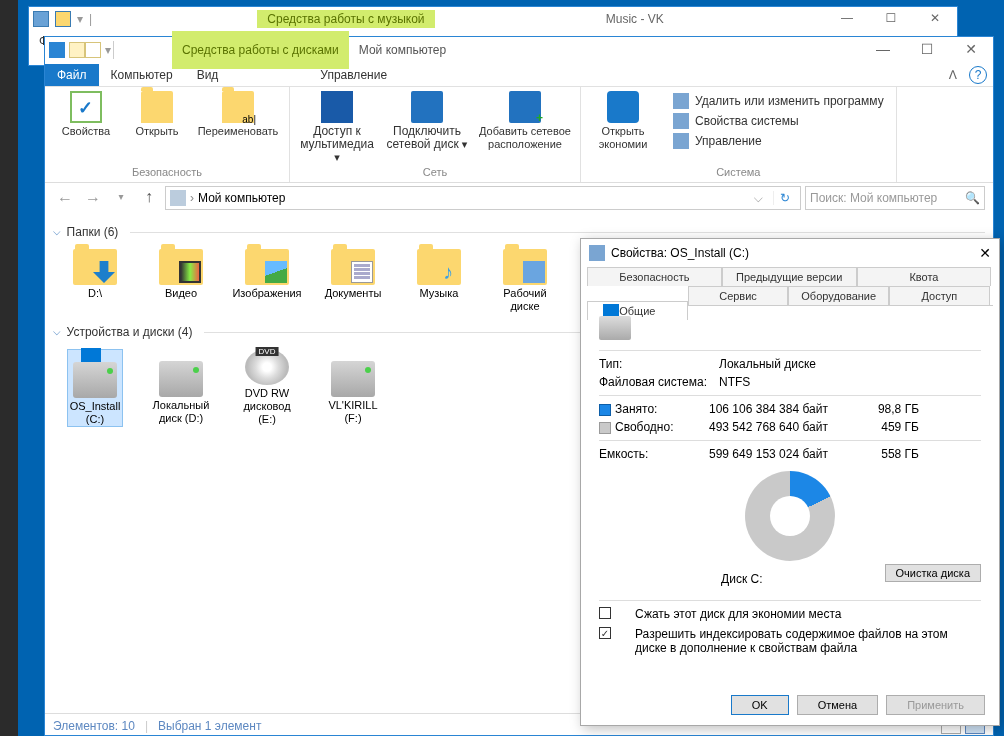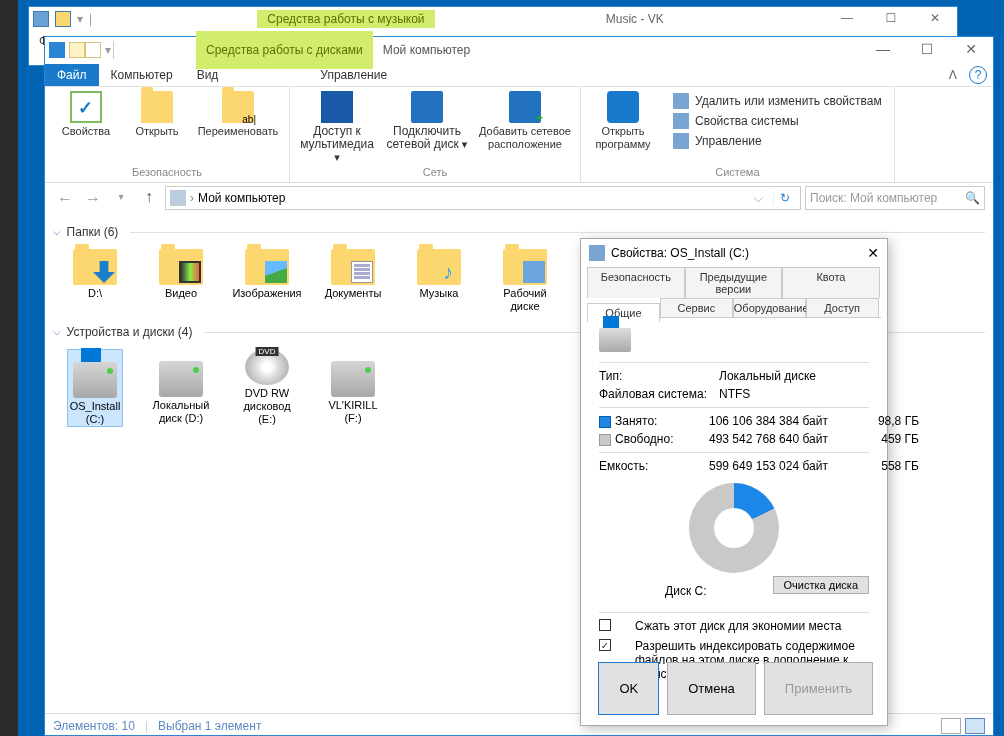--- a/index.html
+++ b/index.html
@@ -17,21 +17,21 @@
 .win-music .winbtns div { width: 44px; height: 20px; text-align: center; color: #666; line-height: 18px; }
 .win-music .tabs { display: flex; }
 .win-music .tabs .t { padding: 3px 10px; color: #333; }
 
 
 .win-pc { position: absolute; left: 44px; top: 36px; width: 950px; height: 700px; background: #fff; border: 1px solid #2a85d4; z-index: 2; }
 .titlebar2 { height: 26px; display: flex; align-items: center; }
 .titlebar2 .ic { width: 16px; height: 16px; background: #2a85d4; margin: 0 4px; }
 .titlebar2 .vsep { width: 1px; height: 18px; background: #ccc; margin: 0 2px; }
 .titlebar2 .qic { width: 16px; height: 16px; background: #fff2c4; border: 1px solid #d7c47a; }
-.titlebar2 .ctx-tab { margin-left: 80px; background: #d2ec6d; color: #5a7300; padding: 12px 10px; }
+.titlebar2 .ctx-tab { margin-left: 56px; background: #d2ec6d; color: #5a7300; padding: 12px 10px; }
 .titlebar2 .title { color: #555; margin-left: 10px; }
 .titlebar2 .winbtns { display: flex; margin-left: auto; }
 .titlebar2 .winbtns div { width: 44px; height: 22px; text-align: center; color: #666; font-size: 14px; line-height: 20px; }
 
 .menubar { display: flex; align-items: center; height: 24px; border-bottom: 1px solid #e1e1e1; }
 .menubar .tab { padding: 4px 12px; color: #333; }
 .menubar .tab.file { background: #1979ca; color: #fff; }
 .menubar .collapse { margin-left: auto; padding: 0 6px; color: #666; }
 .menubar .help { width: 18px; height: 18px; border-radius: 50%; border: 1px solid #1979ca; color: #1979ca; text-align: center; line-height: 16px; margin: 0 6px; }
 
@@ -89,48 +89,48 @@
 .lic-drive.win::before { content: ""; position: absolute; left: 8px; top: -14px; width: 20px; height: 14px; background: #0078d7; }
 .lic-dvd { background: radial-gradient(circle, #fff 15%, #dcdcdc 40%, #bbb 70%); border-radius: 50%; height: 36px; position: relative; }
 .lic-dvd .dvd-lbl { position: absolute; top: -2px; left: 50%; transform: translateX(-50%); background: #333; color: #fff; font-size: 8px; padding: 0 3px; }
 
 .statusbar { height: 24px; border-top: 1px solid #ddd; display: flex; align-items: center; padding: 0 8px; gap: 10px; color: #5d88c1; font-size: 11px; }
 .statusbar .r { margin-left: auto; display: flex; gap: 4px; }
 .statusbar .vic { width: 20px; height: 16px; border: 1px solid #aaa; }
 .statusbar .vic.active { background: #d0e4f7; border-color: #5d88c1; }
 
 
-.props { position: absolute; left: 580px; top: 238px; width: 308px; height: 488px; background: #fff; border: 1px solid #a8a8a8; box-shadow: 3px 3px 12px rgba(0,0,0,0.25); z-index: 5; }
+.props { position: absolute; left: 580px; top: 238px; width: 420px; height: 488px; background: #fff; border: 1px solid #a8a8a8; box-shadow: 3px 3px 12px rgba(0,0,0,0.25); z-index: 5; }
 .props .ptitle { display: flex; align-items: center; height: 28px; padding: 0 8px; gap: 6px; }
 .props .ptitle .pic { width: 16px; height: 16px; background: #7aa5d2; }
 .props .ptitle .x { margin-left: auto; font-size: 14px; }
 .props .tabstrip { display: flex; flex-wrap: wrap; border-bottom: 1px solid #ccc; margin: 0 6px; }
 .props .ptab { padding: 3px 0; color: #333; font-size: 11px; border: 1px solid #ccc; border-bottom: none; background: #f4f4f4; text-align: center; }
 .props .ptab.row1 { width: 33.2%; }
 .props .ptab.row2 { width: 24.8%; }
-.props .ptab.active { background: #fff; position: relative; top: 5px; }
+.props .ptab.active { background: #fff; position: relative; top: 15px; }
 .props .pbody { padding: 10px 18px; }
 .props .volname { display: flex; align-items: center; gap: 10px; margin-bottom: 10px; }
 .props .volname .vdic { width: 32px; height: 24px; background: linear-gradient(#ddd,#aaa); border-radius: 2px; position: relative; }
 .props .volname .vdic::before { content:""; position:absolute; top:-12px; left:4px; width:16px; height:12px; background:#0078d7; }
 .props .volname input { flex: 1; border: 1px solid #1979ca; padding: 2px 4px; background: #fff; }
 .props .volname input.sel { background: #1979ca; color: #fff; }
 .hr { border: none; border-top: 1px solid #ddd; margin: 6px 0; }
 .kv { display: grid; grid-template-columns: 110px 150px 60px; row-gap: 4px; font-size: 11px; }
 .kv .sq { width: 12px; height: 12px; display: inline-block; margin-right: 4px; vertical-align: middle; }
 .sq.used { background: #1c87e6; border: 1px solid #0d5ea8; }
 .sq.free { background: #c9c9c9; border: 1px solid #9a9a9a; }
 .donut-wrap { text-align: center; margin: 10px 0 4px; }
 .donut { width: 90px; height: 90px; border-radius: 50%; background: conic-gradient(#1c87e6 0 64deg, #c9c9c9 64deg 360deg); display: inline-block; position: relative; }
 .donut::after { content: ""; position: absolute; left: 25px; top: 25px; width: 40px; height: 40px; background: #fff; border-radius: 50%; }
 .props .clean { float: right; border: 1px solid #adadad; background: #e1e1e1; padding: 2px 10px; font-size: 11px; margin-top: -8px; }
 .chk { display: flex; align-items: flex-start; gap: 24px; font-size: 11px; margin: 6px 0; }
 .chk .box { width: 12px; height: 12px; border: 1px solid #333; display: flex; align-items: center; justify-content: center; font-size: 10px; color: #333; flex-shrink: 0; }
 .props .btns { position: absolute; bottom: 10px; right: 14px; display: flex; gap: 8px; }
-.props .btns button { border: 1px solid #adadad; background: #e1e1e1; padding: 18px 20px; font-size: 13px; }
+.props .btns button { border: 1px solid #adadad; background: #e1e1e1; padding: 3px 20px; font-size: 11px; }
 .props .btns button.def { border: 1px solid #1979ca; }
 .props .btns button:disabled { color: #999; }
 </style>
 </head>
 <body>
 
 <div class="taskbar-left"></div>
 
 <div class="win-music">
   <div class="titlebar">
@@ -218,26 +218,26 @@
 расположение</div>
         </div>
       </div>
       <div class="lbl">Сеть</div>
     </div>
     <div class="rgroup">
       <div class="row">
         <div class="rbtn" style="width:72px">
           <div class="bigic ic-gear"></div>
           <div class="txt">Открыть
-программу</div>
+экономии</div>
         </div>
         <div class="syslist">
           <div class="it">
               <span class="sic"></span>
-              <span>Удалить или изменить свойствам</span>
+              <span>Удалить или изменить программу</span>
             </div>
           <div class="it">
               <span class="sic"></span>
               <span>Свойства системы</span>
             </div>
           <div class="it">
               <span class="sic"></span>
               <span>Управление</span>
             </div>
         </div>

